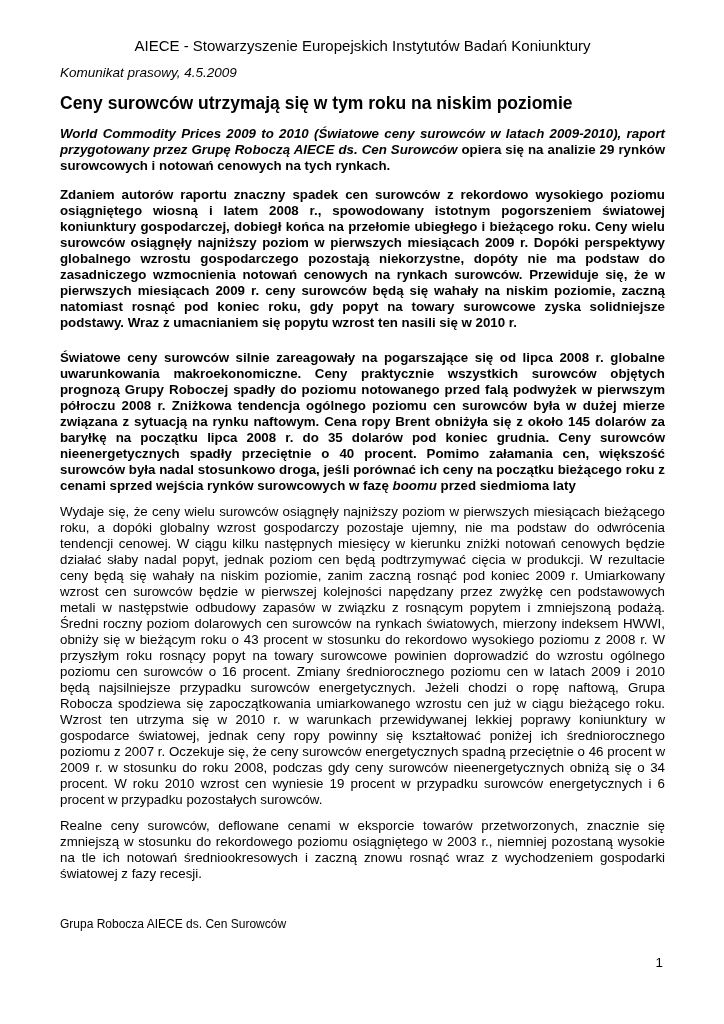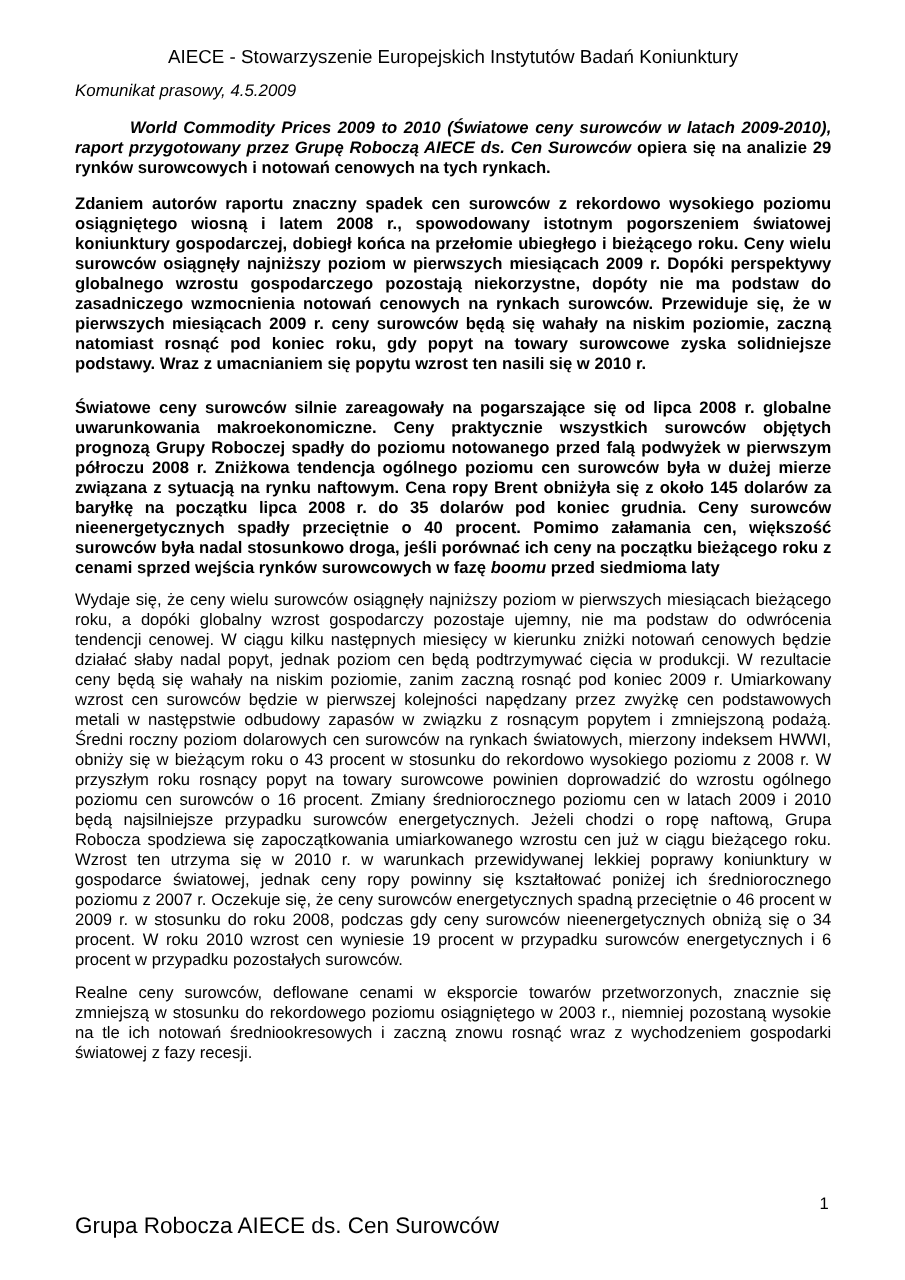--- a/index.html
+++ b/index.html
@@ -43,52 +43,53 @@
     font-weight: 700;
     margin-top: 12px;
   }
   .para {
     font-size: 13.3px;
     line-height: 16px;
     text-align: justify;
     margin-top: 13px;
   }
   .lead { font-weight: 700; }
-  .lead .rep-title { font-style: italic; margin-left: 44px; }
+  .lead .rep-title { font-style: italic; }
   .summary { font-weight: 700; margin-top: 13px; }
   .body-para { font-weight: 400; margin-top: 10px; }
   .body-para.first { margin-top: 19px; font-weight: bold; }
   .inline-italic { font-style: italic; }
   .page-number {
     position: absolute;
     top: 955px;
     right: 61px;
     font-size: 13.3px;
     line-height: 16px;
     text-align: right;
   }
   .footer-text {
     position: absolute;
-    top: 972px;
+    top: 916px;
     left: 60px;
-    font-size: 18px;
+    font-size: 12px;
     line-height: 16px;
     text-align: center;
   }
 </style>
 </head>
 <body>
 
 <div class="page">
 
   <div class="assoc-header">AIECE - Stowarzyszenie Europejskich Instytutów Badań Koniunktury</div>
 
 
   <div class="dateline">Komunikat prasowy, 4.5.2009</div>
 
+  <h1 class="headline">Ceny surowców utrzymają się w tym roku na niskim poziomie</h1>
 
   <p class="para lead"><span class="rep-title">World Commodity Prices 2009 to 2010 (Światowe ceny surowców w latach 2009-2010), raport przygotowany przez Grupę Roboczą AIECE ds. Cen Surowców</span><span> opiera się na analizie 29 rynków surowcowych i notowań cenowych na tych rynkach.</span></p>
 
   <p class="para summary">Zdaniem autorów raportu znaczny spadek cen surowców z rekordowo wysokiego poziomu osiągniętego wiosną i latem 2008 r., spowodowany istotnym pogorszeniem światowej koniunktury gospodarczej, dobiegł końca na przełomie ubiegłego i bieżącego roku. Ceny wielu surowców osiągnęły najniższy poziom w pierwszych miesiącach 2009 r. Dopóki perspektywy globalnego wzrostu gospodarczego pozostają niekorzystne, dopóty nie ma podstaw do zasadniczego wzmocnienia notowań cenowych na rynkach surowców. Przewiduje się, że w pierwszych miesiącach 2009 r. ceny surowców będą się wahały na niskim poziomie, zaczną natomiast rosnąć pod koniec roku, gdy popyt na towary surowcowe zyska solidniejsze podstawy. Wraz z umacnianiem się popytu wzrost ten nasili się w 2010 r.</p>
 
   <p class="para body-para first"><span>Światowe ceny surowców silnie zareagowały na pogarszające się od lipca 2008 r. globalne uwarunkowania makroekonomiczne. Ceny praktycznie wszystkich surowców objętych prognozą Grupy Roboczej spadły do poziomu notowanego przed falą podwyżek w pierwszym półroczu 2008 r. Zniżkowa tendencja ogólnego poziomu cen surowców była w dużej mierze związana z sytuacją na rynku naftowym. Cena ropy Brent obniżyła się z około 145 dolarów za baryłkę na początku lipca 2008 r. do 35 dolarów pod koniec grudnia. Ceny surowców nieenergetycznych spadły przeciętnie o 40 procent. Pomimo załamania cen, większość surowców była nadal stosunkowo droga, jeśli porównać ich ceny na początku bieżącego roku z cenami sprzed wejścia rynków surowcowych w fazę </span><span class="inline-italic">boomu</span><span> przed siedmioma laty</span></p>
 
   <p class="para body-para">Wydaje się, że ceny wielu surowców osiągnęły najniższy poziom w pierwszych miesiącach bieżącego roku, a dopóki globalny wzrost gospodarczy pozostaje ujemny, nie ma podstaw do odwrócenia tendencji cenowej. W ciągu kilku następnych miesięcy w kierunku zniżki notowań cenowych będzie działać słaby nadal popyt, jednak poziom cen będą podtrzymywać cięcia w produkcji. W rezultacie ceny będą się wahały na niskim poziomie, zanim zaczną rosnąć pod koniec 2009 r. Umiarkowany wzrost cen surowców będzie w pierwszej kolejności napędzany przez zwyżkę cen podstawowych metali w następstwie odbudowy zapasów w związku z rosnącym popytem i zmniejszoną podażą. Średni roczny poziom dolarowych cen surowców na rynkach światowych, mierzony indeksem HWWI, obniży się w bieżącym roku o 43 procent w stosunku do rekordowo wysokiego poziomu z 2008 r. W przyszłym roku rosnący popyt na towary surowcowe powinien doprowadzić do wzrostu ogólnego poziomu cen surowców o 16 procent. Zmiany średniorocznego poziomu cen w latach 2009 i 2010 będą najsilniejsze przypadku surowców energetycznych. Jeżeli chodzi o ropę naftową, Grupa Robocza spodziewa się zapoczątkowania umiarkowanego wzrostu cen już w ciągu bieżącego roku. Wzrost ten utrzyma się w 2010 r. w warunkach przewidywanej lekkiej poprawy koniunktury w gospodarce światowej, jednak ceny ropy powinny się kształtować poniżej ich średniorocznego poziomu z 2007 r. Oczekuje się, że ceny surowców energetycznych spadną przeciętnie o 46 procent w 2009 r. w stosunku do roku 2008, podczas gdy ceny surowców nieenergetycznych obniżą się o 34 procent. W roku 2010 wzrost cen wyniesie 19 procent w przypadku surowców energetycznych i 6 procent w przypadku pozostałych surowców.</p>
 
   <p class="para body-para">Realne ceny surowców, deflowane cenami w eksporcie towarów przetworzonych, znacznie się zmniejszą w stosunku do rekordowego poziomu osiągniętego w 2003 r., niemniej pozostaną wysokie na tle ich notowań średniookresowych i zaczną znowu rosnąć wraz z wychodzeniem gospodarki światowej z fazy recesji.</p>

